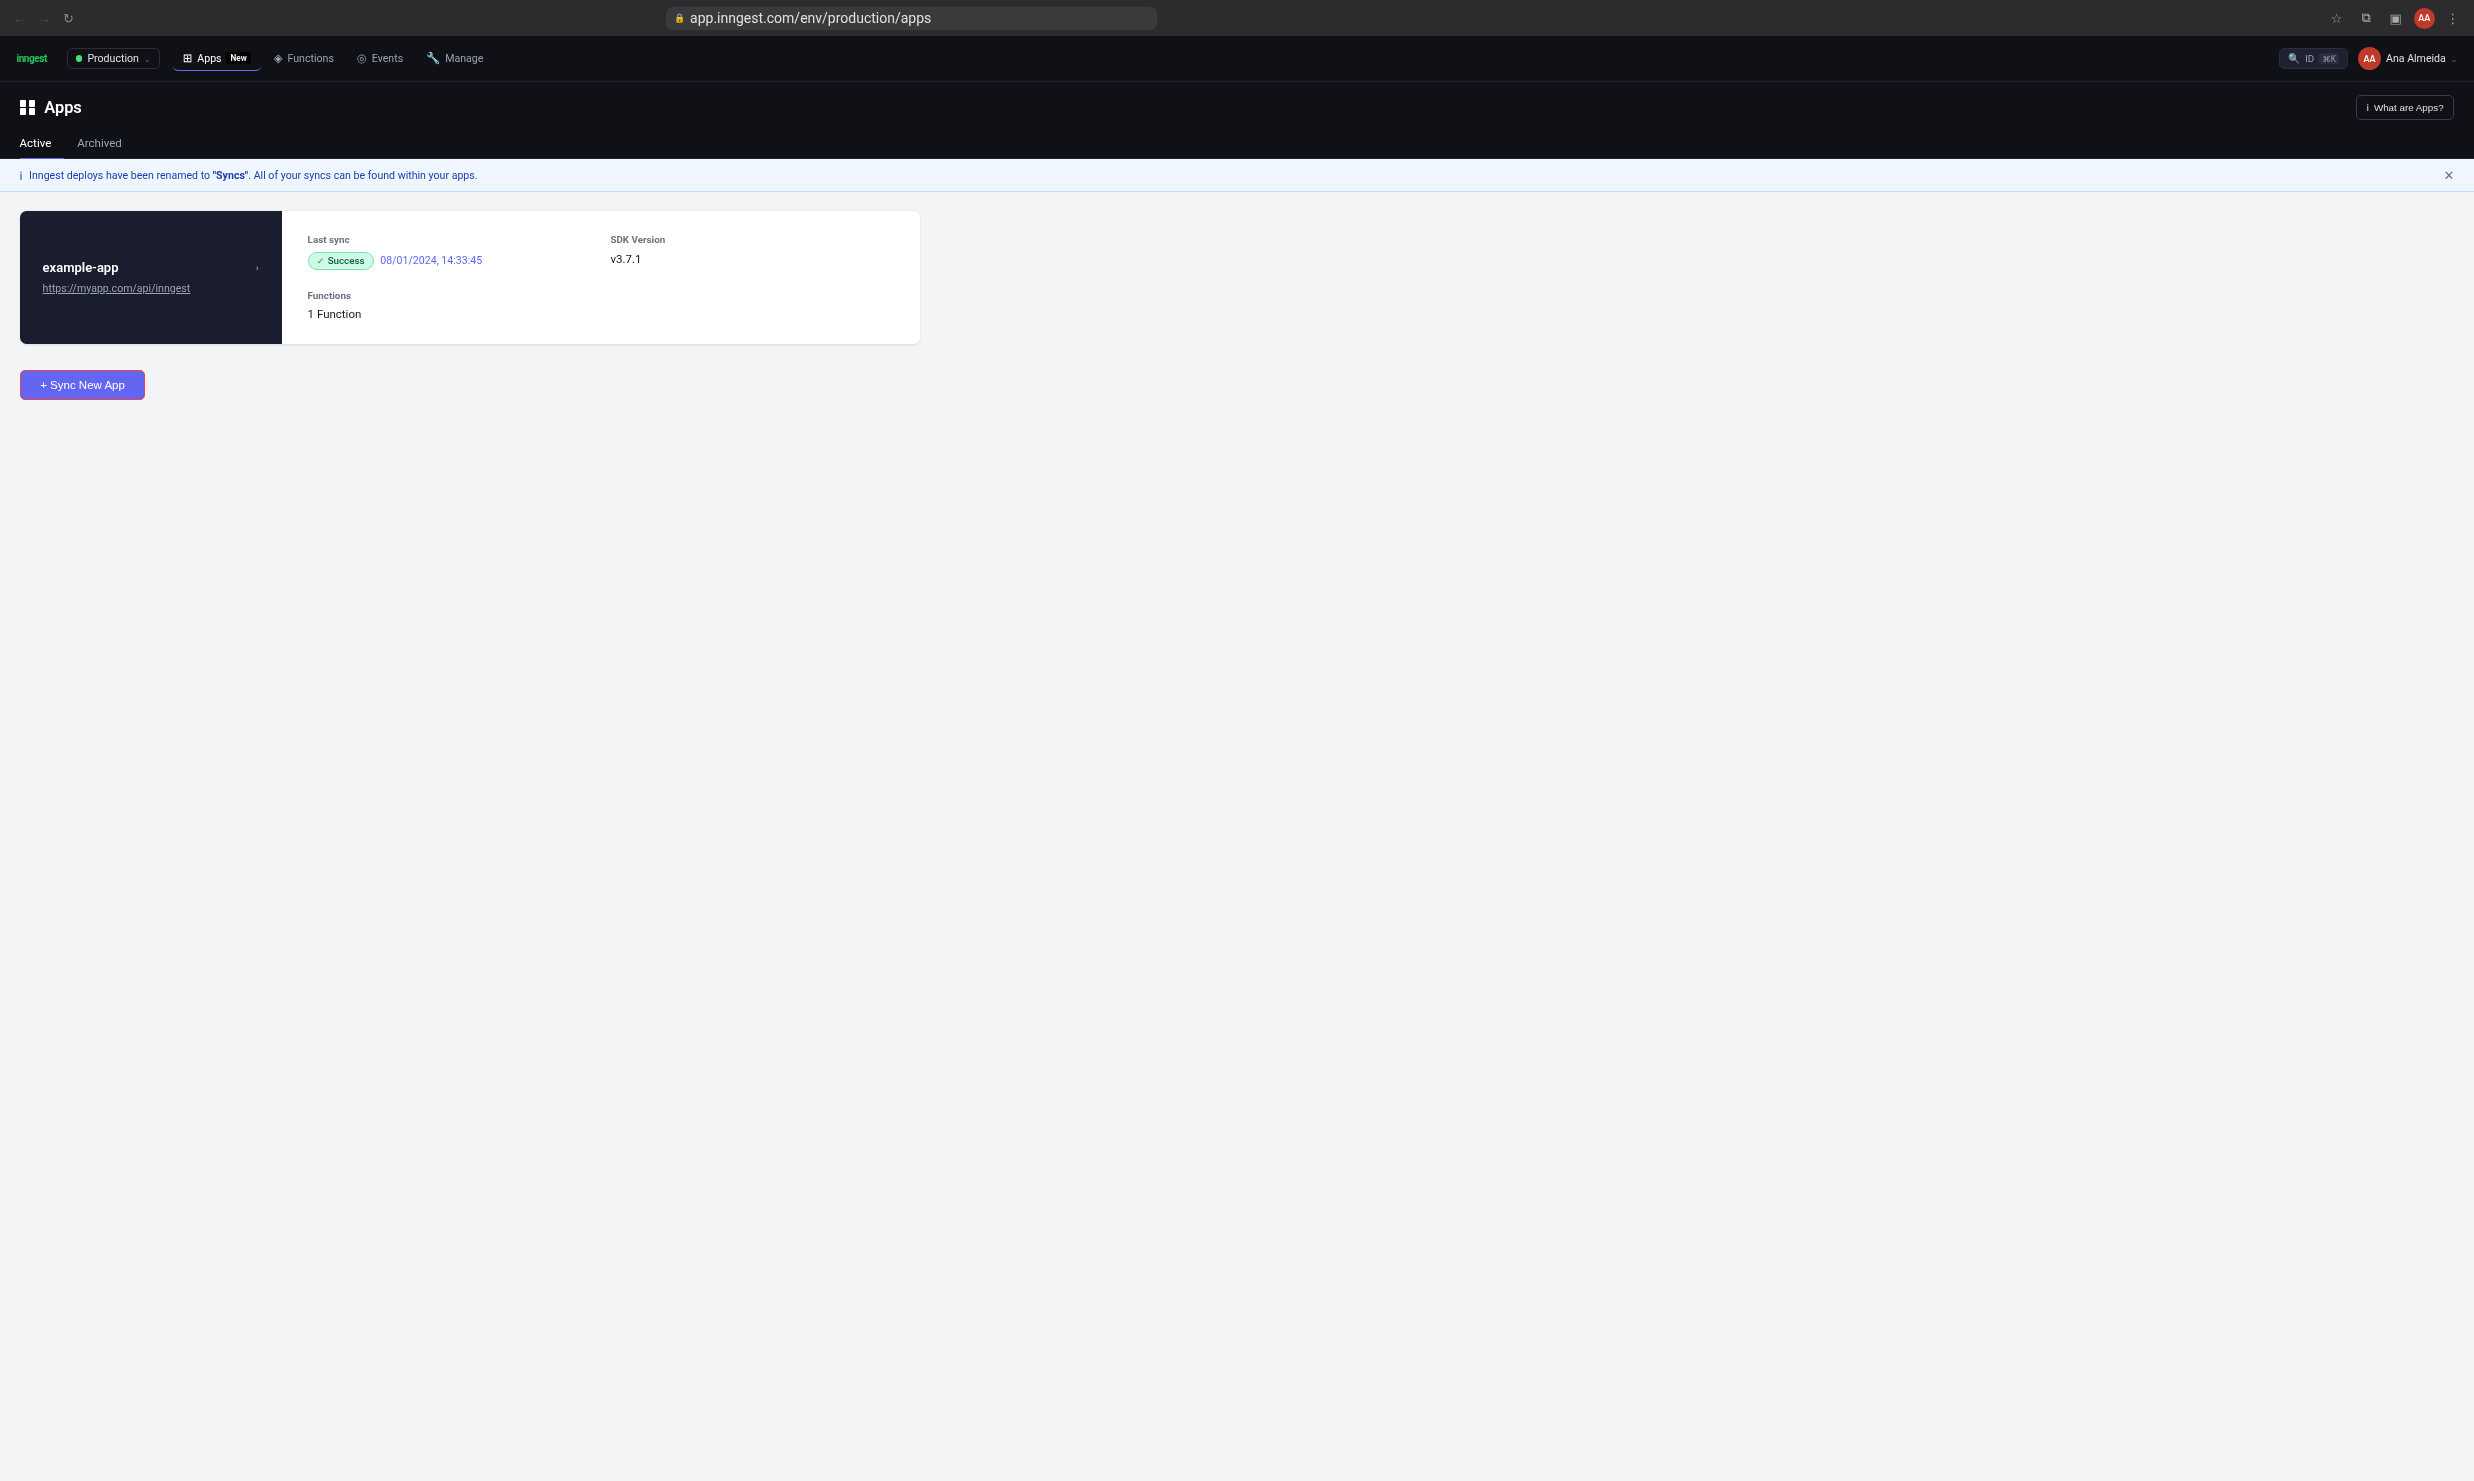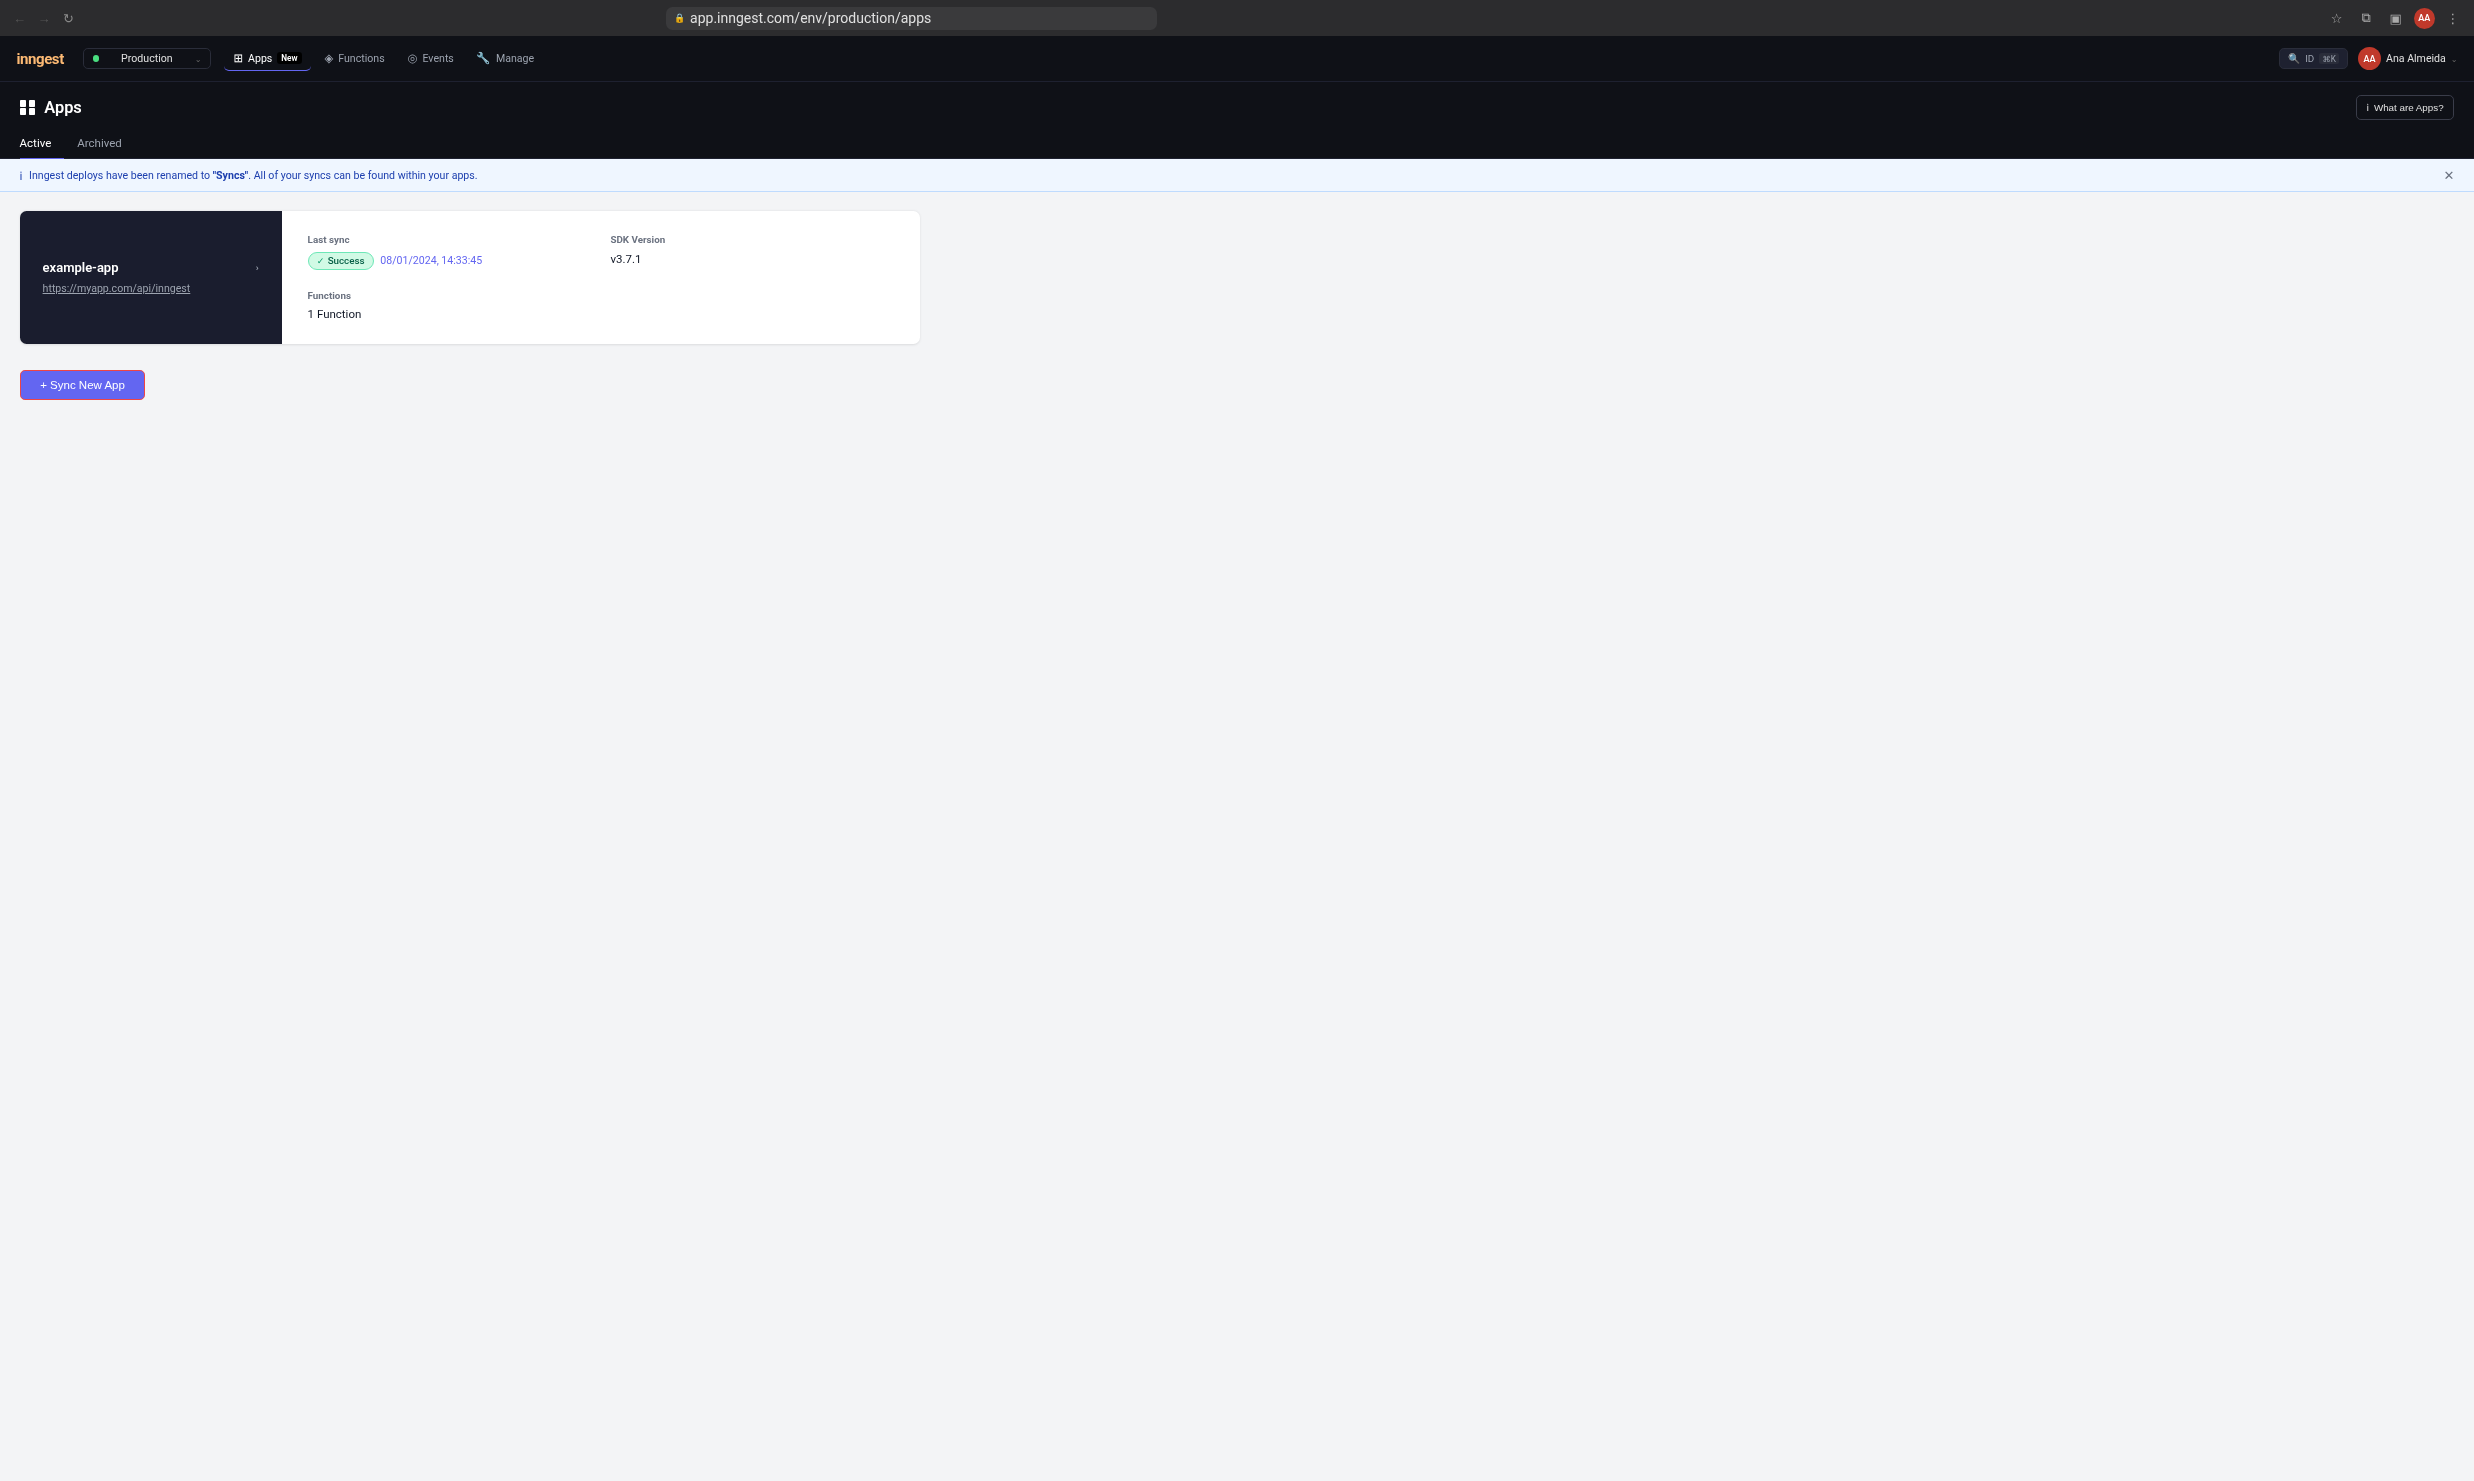--- a/index.html
+++ b/index.html
@@ -61,30 +61,30 @@
     
     .app-header {
       background: #0f1117;
       height: 46px;
       display: flex;
       align-items: center;
       padding: 0 16.4px;
       border-bottom: 0.8px solid #1e2130;
     }
     .logo {
-      color: #fdba74;
-      font-size: 15px;
+      color: #22c55e;
+      font-size: 10px;
       font-weight: 700;
       margin-right: 19.6px;
       letter-spacing: -0.4px;
     }
     .env-selector {
       display: flex;
       align-items: center;
-      gap: 22px;
+      gap: 5px;
       color: #e0e0e0;
       font-size: 10.6px;
       cursor: pointer;
       padding: 3.3px 8.2px;
       border-radius: 4.9px;
       border: 0.8px solid #2a2d3a;
       margin-right: 13px;
     }
     .env-dot {
       width: 6.5px; height: 6.5px;

